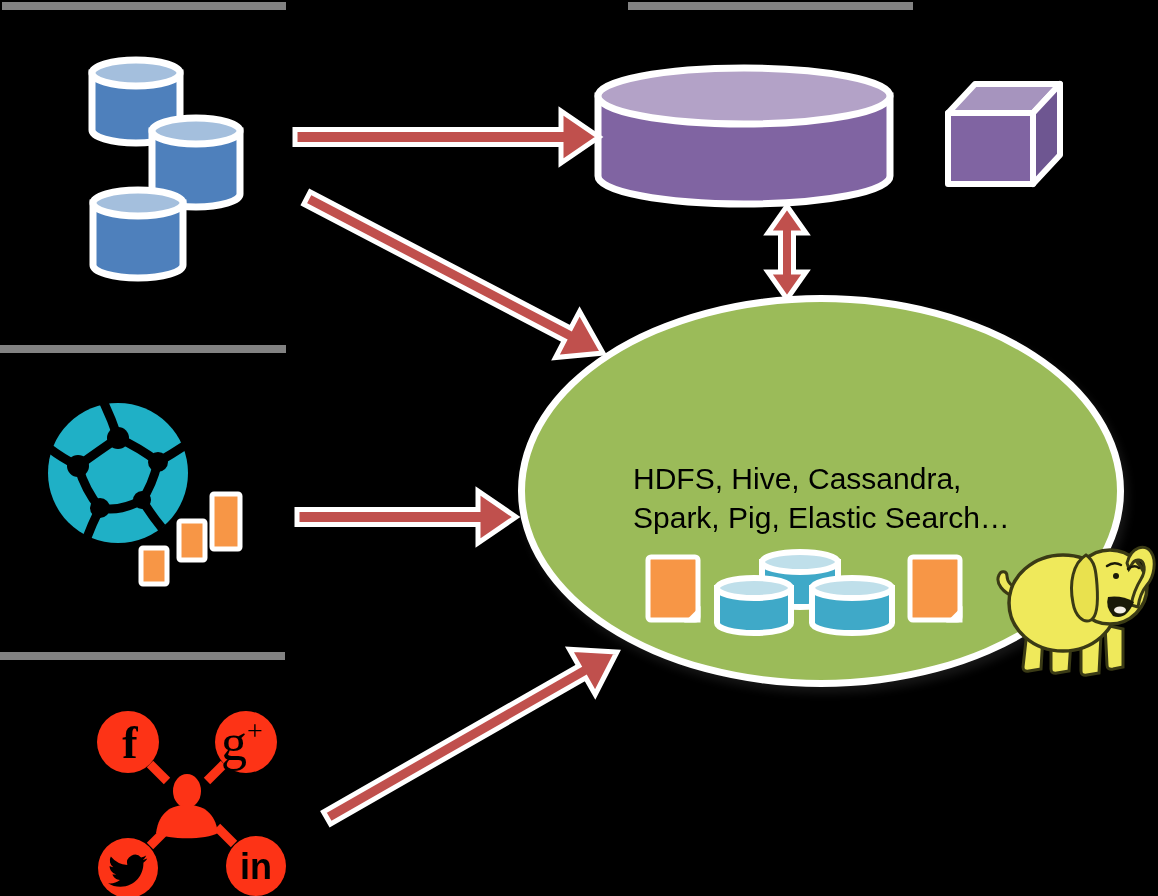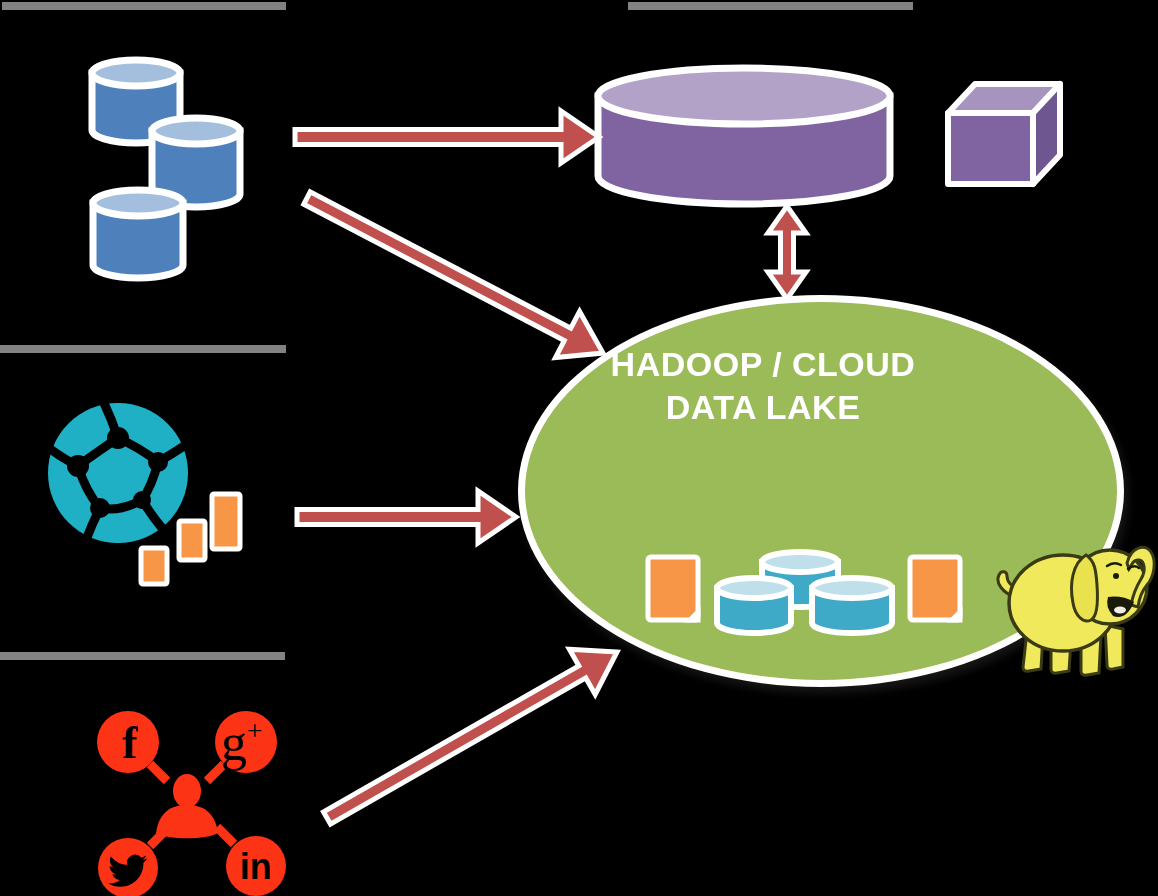--- a/index.html
+++ b/index.html
@@ -23,23 +23,23 @@
 <body>
 
 <div class="stage">
 
   <div class="bar b1"></div>
   <div class="bar b2"></div>
   <div class="bar b3"></div>
   <div class="bar b4"></div>
 
   <div class="lake"></div>
-  <div class="lake-title">
-    <div>HADOOP / CLOUD</div>
-    <div>DATA LAKE</div>
+  <div class="lake-tech">
+    <div>HDFS, Hive, Cassandra,</div>
+    <div>Spark, Pig, Elastic Search…</div>
   </div>
 
   <svg class="gfx" width="1158" height="896" viewBox="0 0 1158 896">
 
     <g id="db-cluster">
         <path d="M 92 73 L 92 130 A 44 13 0 0 0 180 130 L 180 73 Z" fill="#4E80BC" stroke="#FFFFFF" stroke-width="7"></path>
         <ellipse cx="136" cy="73" rx="44" ry="13" fill="#A4BFDD" stroke="#FFFFFF" stroke-width="7"></ellipse>
         <path d="M 152 131 L 152 194 A 44 13 0 0 0 240 194 L 240 131 Z" fill="#4E80BC" stroke="#FFFFFF" stroke-width="7"></path>
         <ellipse cx="196" cy="131" rx="44" ry="13" fill="#A4BFDD" stroke="#FFFFFF" stroke-width="7"></ellipse>
         <path d="M 93 203 L 93 265 A 45 13 0 0 0 183 265 L 183 203 Z" fill="#4E80BC" stroke="#FFFFFF" stroke-width="7"></path>

